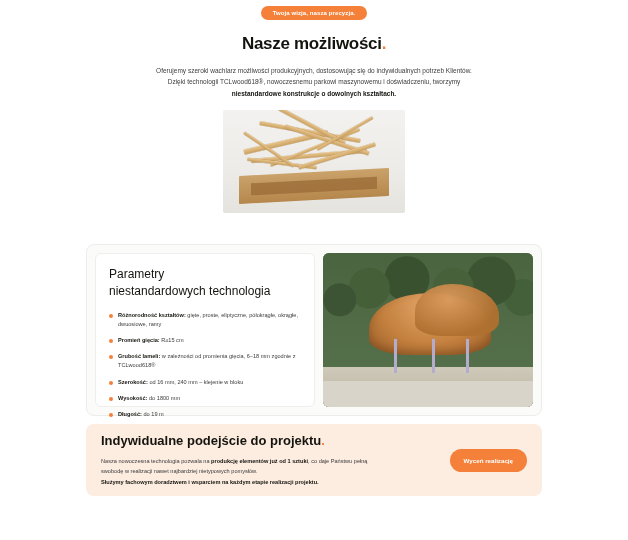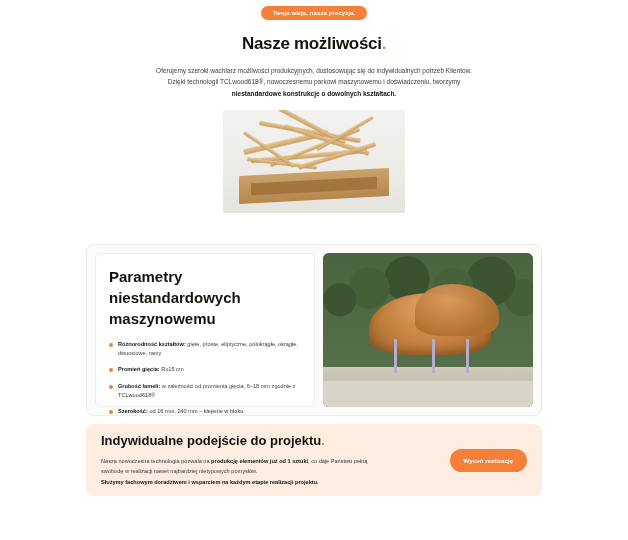--- a/index.html
+++ b/index.html
@@ -107,22 +107,22 @@
     gap: 8px;
   }
   .params-left {
     width: 220px;
     background: #ffffff;
     border: 1px solid #eeeeec;
     border-radius: 6px;
     padding: 12px 13px;
   }
   .params-title {
-    font-size: 15px;
-    font-weight: bold;
+    font-size: 12px;
+    font-weight: normal;
     line-height: 1.4;
     color: #14140f;
     margin-bottom: 11px;
   }
   .param-row {
     display: flex;
     gap: 5px;
     margin-bottom: 7px;
     align-items: flex-start;
   }
@@ -255,21 +255,21 @@
     <div class="stick" style="left:24px;top:52px;width:70px;height:3px;transform:rotate(7deg);"></div>
     <div class="stick" style="left:74px;top:44px;width:80px;height:4px;transform:rotate(-17deg);"></div>
     <div class="stick" style="left:16px;top:38px;width:60px;height:3px;transform:rotate(34deg);"></div>
     <div class="stick" style="left:90px;top:22px;width:64px;height:3px;transform:rotate(-30deg);"></div>
   </div>
 
   <div class="params-card">
     <div class="params-left">
       <div class="params-title">
         <div>Parametry</div>
-        <div>niestandardowych maszynowemu</div>
+        <div>niestandardowych technologia</div>
       </div>
 
       <div class="param-row">
         <span class="bullet"></span>
         <div class="param-text"><b>Różnorodność kształtów:</b><span> gięte, proste, eliptyczne, półokrągłe, okrągłe, dwuosiowe, ramy</span></div>
       </div>
       <div class="param-row">
         <span class="bullet"></span>
         <div class="param-text"><b>Promień gięcia:</b><span> R≥15 cm</span></div>
       </div>

